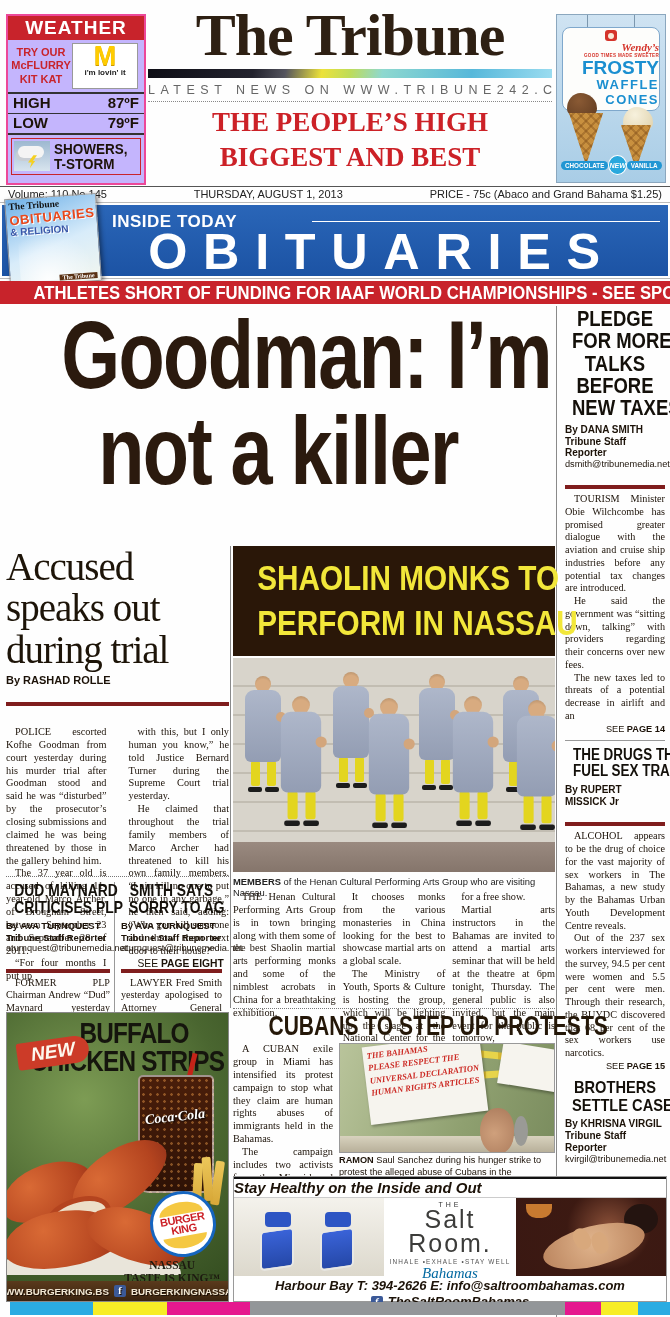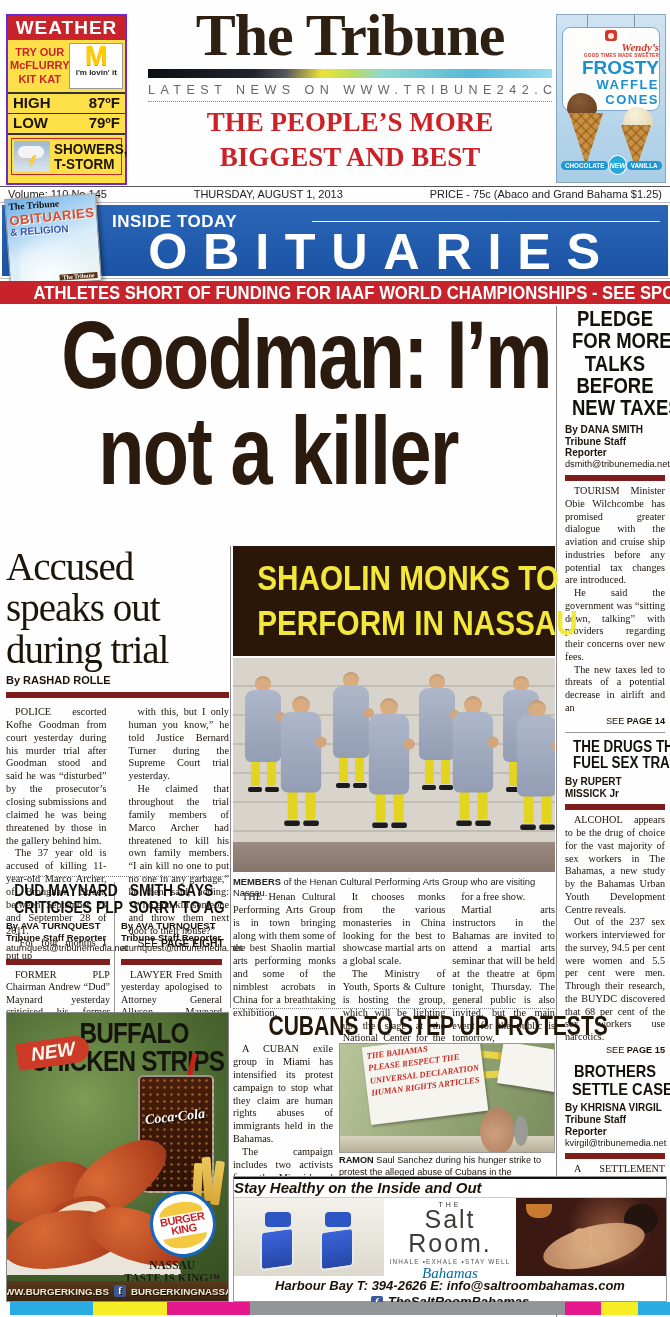--- a/index.html
+++ b/index.html
@@ -1,21 +1,21 @@
 <!DOCTYPE html>
 <html><head>
 <meta charset="utf-8">
 <style>
 *{margin:0;padding:0;box-sizing:border-box}
 html,body{background:#eee}
 #page{position:relative;width:670px;height:1317px;background:#fefefe;margin:0 auto;overflow:hidden;font-family:"Liberation Serif",serif;color:#1c1208}
 .abs{position:absolute}
 .cond{display:block;transform:scaleX(.8);transform-origin:center;white-space:nowrap}
 
-.weather{left:6px;top:14px;width:121px;height:171px;border:2px solid #6d28d9;background:#fde047}
+.weather{left:6px;top:14px;width:140px;height:171px;border:2px solid #ec4899;background:#c4b5fd}
 .weather .wtitle{background:#c8232b;color:#fff;font-family:"Liberation Sans";font-weight:bold;font-size:19px;text-align:center;letter-spacing:1px;padding:1px 0}
 .mcdrow{display:flex;align-items:center;padding:1px 2px;height:52px}
 .mcdtxt{color:#c8232b;font-family:"Liberation Sans";font-weight:bold;font-size:11px;line-height:1.2;width:62px;text-align:center}
 .mcdbox{width:66px;height:46px;border:1px solid #999;text-align:center;background:#fff}
 .arches{color:#fc0;font-family:"Liberation Sans";font-weight:bold;font-size:27px;line-height:.9;text-shadow:0 1px 0 #c90}
 .lovin{font-family:"Liberation Sans";font-weight:bold;font-size:8px;color:#222}
 .wrow{display:flex;justify-content:space-between;font-family:"Liberation Sans";font-weight:bold;font-size:15px;padding:0 5px;border-top:2px solid #333;line-height:1.25}
 .wrow.low{border-top:1px solid #333;border-bottom:2px solid #333}
 .fcast{display:flex;align-items:center;gap:4px;margin:3px;border:1px solid #c8232b;padding:2px}
 .stormicon{width:36px;height:30px;background:linear-gradient(#9db8d0,#d8e4ee);position:relative;flex:none}
@@ -58,35 +58,35 @@
 .rays{position:absolute;left:10px;top:28px;width:70px;height:55px;background:radial-gradient(circle at 40% 100%,rgba(255,255,255,.95),rgba(255,255,255,0) 70%)}
 .sport{left:0;top:281px;width:670px;height:23px;background:#c8232b;color:#fff;text-align:center}
 .sport span{display:block;font-family:"Liberation Sans";font-weight:bold;font-size:18.5px;line-height:23px;transform:scaleX(.9);transform-origin:center;white-space:nowrap}
 
 .lead{left:0;top:307px;width:556px;text-align:center;color:#2b1a0e;font-family:"Liberation Sans";font-weight:bold;font-size:97px;line-height:.99;letter-spacing:-2px}
 .lead .cond{transform:scaleX(.78)}
 
 .bodytxt p{font-size:10.3px;line-height:1.25;text-align:justify;text-indent:9px}
 .see{font-family:"Liberation Sans";font-size:9.2px;text-align:right;margin-top:1px}
 .see b{font-weight:bold}
-.byline{font-family:"Liberation Sans";font-weight:bold;font-size:10px;line-height:1.18;border-bottom:6px solid #7f1d1d;padding-bottom:5px;margin:4px 0}
+.byline{font-family:"Liberation Sans";font-weight:bold;font-size:10px;line-height:1.18;border-bottom:4px solid #7f1d1d;padding-bottom:15px;margin:4px 0}
 .byline .em{font-weight:normal;font-size:9.2px}
 .sechead{font-family:"Liberation Sans";font-weight:bold;color:#14100a;text-align:center;line-height:1.04}
 .hrline{border-top:1px solid #999;margin:6px 0}
 
 .rightcol{left:556px;top:306px;width:112px;border-left:1px solid #8a8a8a;padding:2px 3px 0 8px;min-height:870px}
 .rc-h1{font-size:21.5px}.rc-h1 .cond{transform:scaleX(.86)}
 .rc-h2{font-size:16px;margin-top:2px}.rc-h2 .cond{transform:scaleX(.84)}
 .rc-h3{font-size:17px}.rc-h3 .cond{transform:scaleX(.86)}
 .rc-h4{font-size:15px}.rc-h4 .cond{transform:scaleX(.82)}
 .rightcol .bodytxt p{font-size:10.2px}
 
 .accused{left:6px;top:546px;width:223px}
 .acc-h{font-family:"Liberation Serif";font-size:39px;line-height:1.06;color:#1d1408;letter-spacing:-1px}
-.acc-cols{display:flex;gap:22px;margin-top:8px}
+.acc-cols{display:flex;gap:22px;margin-top:20px}
 .acc-cols>div{width:108px}
 
 .dudsmith{left:6px;top:876px;width:223px;border-top:1px dotted #777;padding-top:5px;display:flex}
 .ds-cell{width:108px;padding:0 4px 0 0}
 .ds-cell+.ds-cell{border-left:1px solid #999;padding:0 0 0 6px}
 .ds-h{font-size:16.5px}.ds-h .cond{transform:scaleX(.84)}
 .ds-cell .byline{font-size:9.5px}
 .ds-cell .bodytxt p{font-size:10.1px}
 
 .bk{left:6px;top:1012px;width:223px;height:290px;border:1px solid #888;background:radial-gradient(circle at 35% 30%,#7d9c54,#4a6630 55%,#314a1e);overflow:hidden}
@@ -199,21 +199,21 @@
         <div>SHOWERS,</div>
         <div>T-STORM</div>
       </div>
     </div>
   </div>
 
   <div class="abs masthead">
     <div class="mhtitle">The Tribune</div>
     <div class="mhstripe"></div>
     <div class="mhlatest">LATEST NEWS ON WWW.TRIBUNE242.COM</div>
-    <div class="mhtag">THE PEOPLE’S MORE</div>
+    <div class="mhtag">THE PEOPLE’S HIGH</div>
     <div class="mhtag">BIGGEST AND BEST</div>
   </div>
 
   <div class="abs wendys">
     <div class="wstr" style="left:30px"></div>
     <div class="wstr" style="right:30px"></div>
     <div class="wlogo">
       <div class="wgirl"></div>
       <div class="wname">Wendy’s</div>
       <div class="wslog">GOOD TIMES MADE SWEETER</div>

